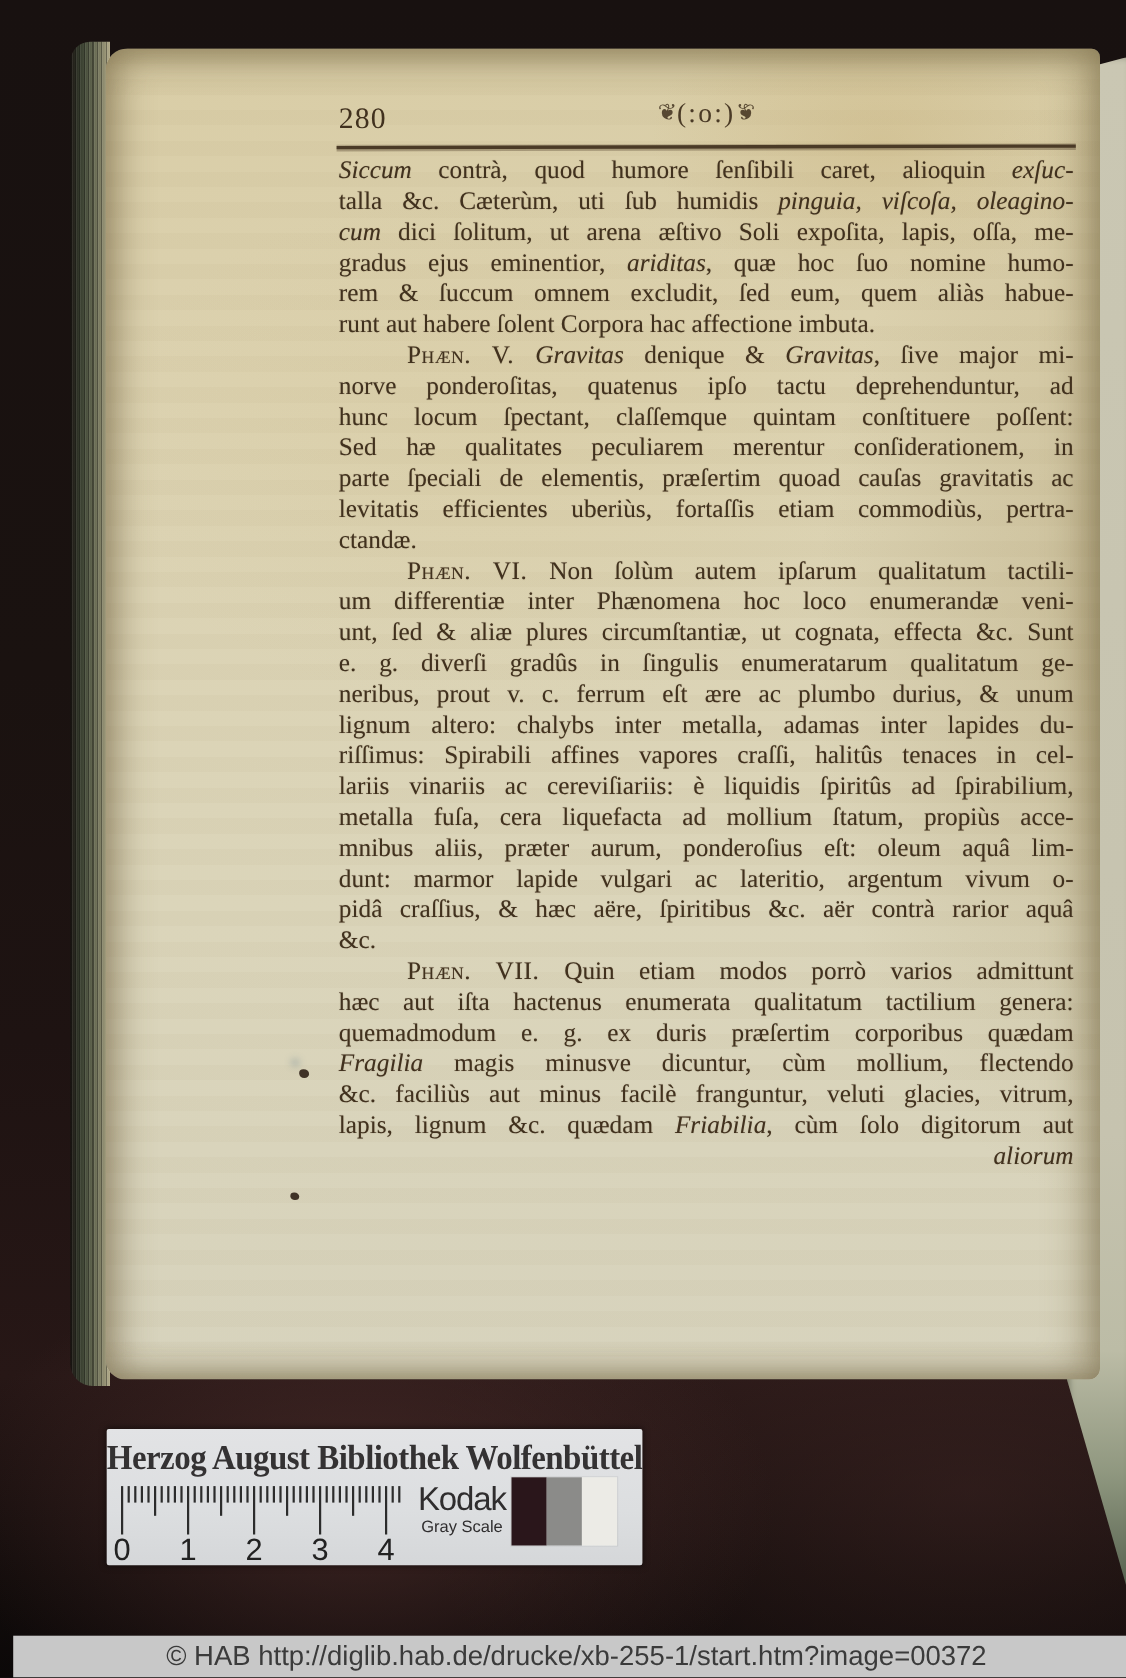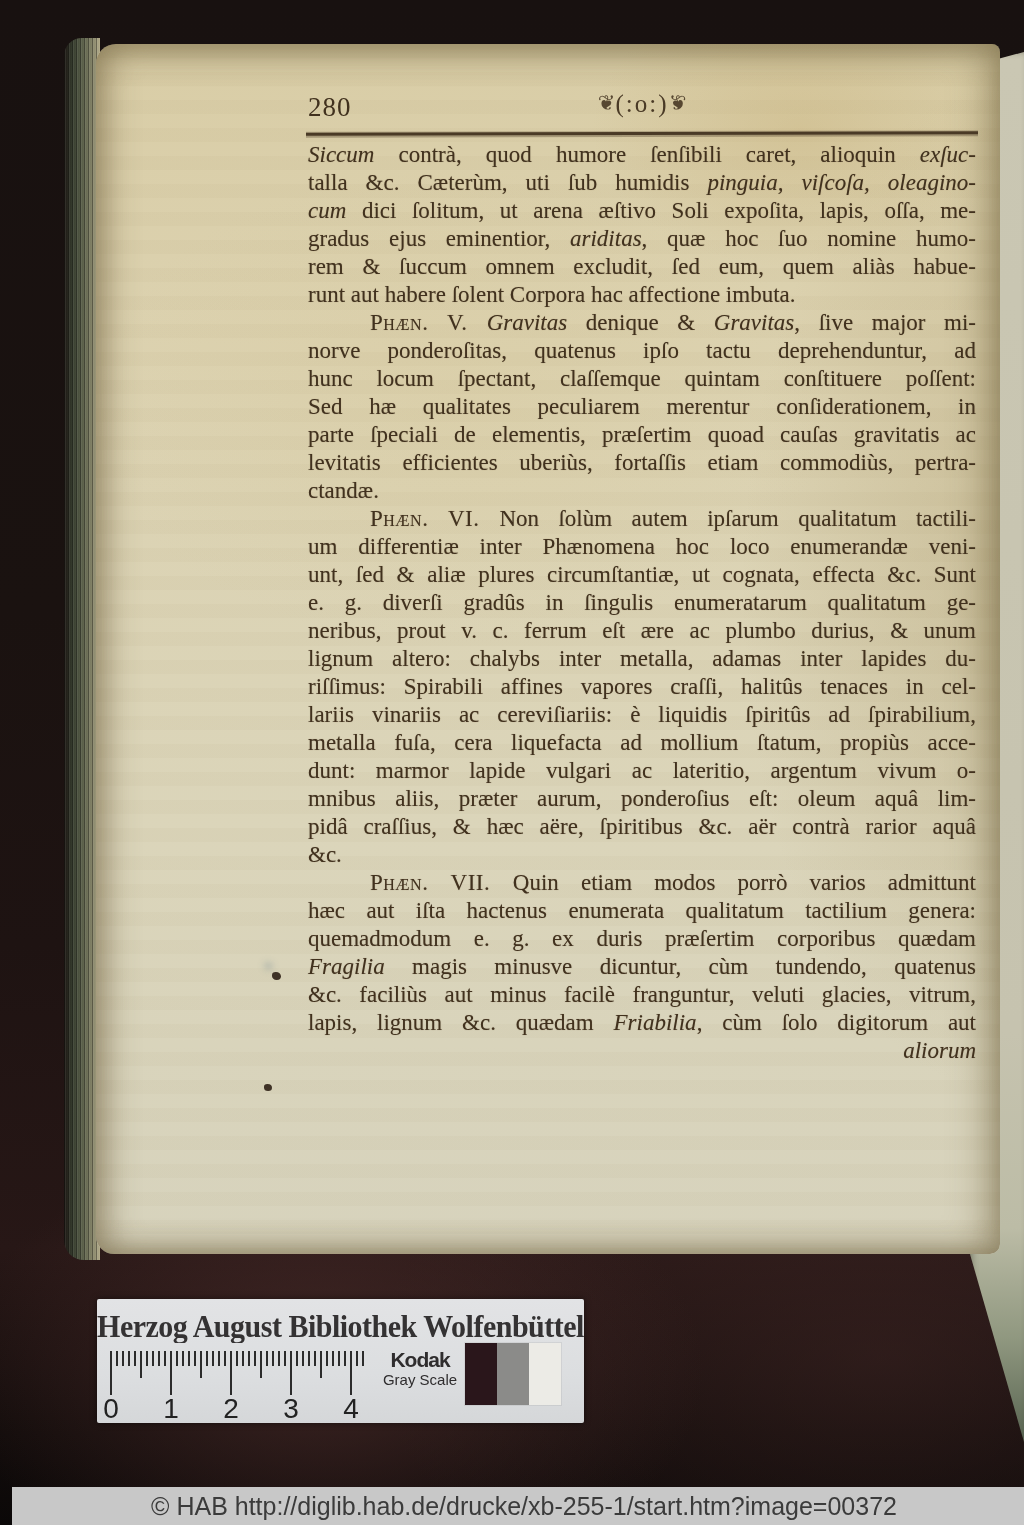--- a/index.html
+++ b/index.html
@@ -91,21 +91,21 @@
   }
   .ruler{position:absolute;left:13px;top:52px;width:262px;height:70px;}
   .tick{position:absolute;top:0;width:2px;background:#2c2c2c;}
   .tick.mm{height:15px;}
   .tick.half{height:27px;}
   .tick.cm{height:44px;}
   .rnum{position:absolute;top:42px;width:22px;text-align:center;
     font-family:"Liberation Sans",sans-serif;font-size:28px;color:#222;}
   .kodak{position:absolute;left:280px;top:50px;width:86px;text-align:center;
     font-family:"Liberation Sans",sans-serif;color:#2f2d2e;}
-  .kodak-brand{font-weight:bold;font-size:21px;letter-spacing:-1px;line-height:1;}
+  .kodak-brand{font-weight:normal;font-size:30px;letter-spacing:-1px;line-height:1;}
   .kodak-sub{font-size:15px;margin-top:1px;}
   .patches{position:absolute;left:368px;top:44px;width:96px;height:62px;display:flex;
     box-shadow:0 0 0 1px rgba(0,0,0,.06);}
   .patch{flex:1;}
 
   
   .footer{
     position:absolute;left:12px;top:1487px;width:1024px;height:38px;
     background:#c8c8c8;display:flex;align-items:center;justify-content:center;
     font-family:"Liberation Sans",sans-serif;font-size:25px;color:#3b3b3b;
@@ -163,28 +163,28 @@
         <div class="ln last"><span class="">ctandæ.</span></div>
         <div class="ln ind"><span class="sc">Phæn. VI. </span><span class="">Non ſolùm autem ipſarum qualitatum tactili-</span></div>
         <div class="ln"><span class="">um differentiæ inter Phænomena hoc loco enumerandæ veni-</span></div>
         <div class="ln"><span class="">unt, ſed &amp; aliæ plures circumſtantiæ, ut cognata, effecta &amp;c. Sunt</span></div>
         <div class="ln"><span class="">e. g. diverſi gradûs in ſingulis enumeratarum qualitatum ge-</span></div>
         <div class="ln"><span class="">neribus, prout v. c. ferrum eſt ære ac plumbo durius, &amp; unum</span></div>
         <div class="ln"><span class="">lignum altero: chalybs inter metalla, adamas inter lapides du-</span></div>
         <div class="ln"><span class="">riſſimus: Spirabili affines vapores craſſi, halitûs tenaces in cel-</span></div>
         <div class="ln"><span class="">lariis vinariis ac cereviſiariis: è liquidis ſpiritûs ad ſpirabilium,</span></div>
         <div class="ln"><span class="">metalla fuſa, cera liquefacta ad mollium ſtatum, propiùs acce-</span></div>
+        <div class="ln"><span class="">mnibus aliis, præter aurum, ponderoſius eſt: oleum aquâ lim-</span></div>
         <div class="ln"><span class="">dunt: marmor lapide vulgari ac lateritio, argentum vivum o-</span></div>
-        <div class="ln"><span class="">mnibus aliis, præter aurum, ponderoſius eſt: oleum aquâ lim-</span></div>
         <div class="ln"><span class="">pidâ craſſius, &amp; hæc aëre, ſpiritibus &amp;c. aër contrà rarior aquâ</span></div>
         <div class="ln last"><span class="">&amp;c.</span></div>
         <div class="ln ind"><span class="sc">Phæn. VII. </span><span class="">Quin etiam modos porrò varios admittunt</span></div>
         <div class="ln"><span class="">hæc aut iſta hactenus enumerata qualitatum tactilium genera:</span></div>
         <div class="ln"><span class="">quemadmodum e. g. ex duris præſertim corporibus quædam</span></div>
-        <div class="ln"><span class="it">Fragilia</span><span class=""> magis minusve dicuntur, cùm tundendo, quatenus</span></div>
+        <div class="ln"><span class="it">Fragilia</span><span class=""> magis minusve dicuntur, cùm mollium, flectendo</span></div>
         <div class="ln"><span class="">&amp;c. faciliùs aut minus facilè franguntur, veluti glacies, vitrum,</span></div>
         <div class="ln"><span class="">lapis, lignum &amp;c. quædam </span><span class="it">Friabilia</span><span class="">, cùm ſolo digitorum aut</span></div>
         <div class="ln right"><span class="">aliorum</span></div>
       </div>
 
     <div class="speck s1"></div>
     <div class="speck s2"></div>
 
   </div>
 

